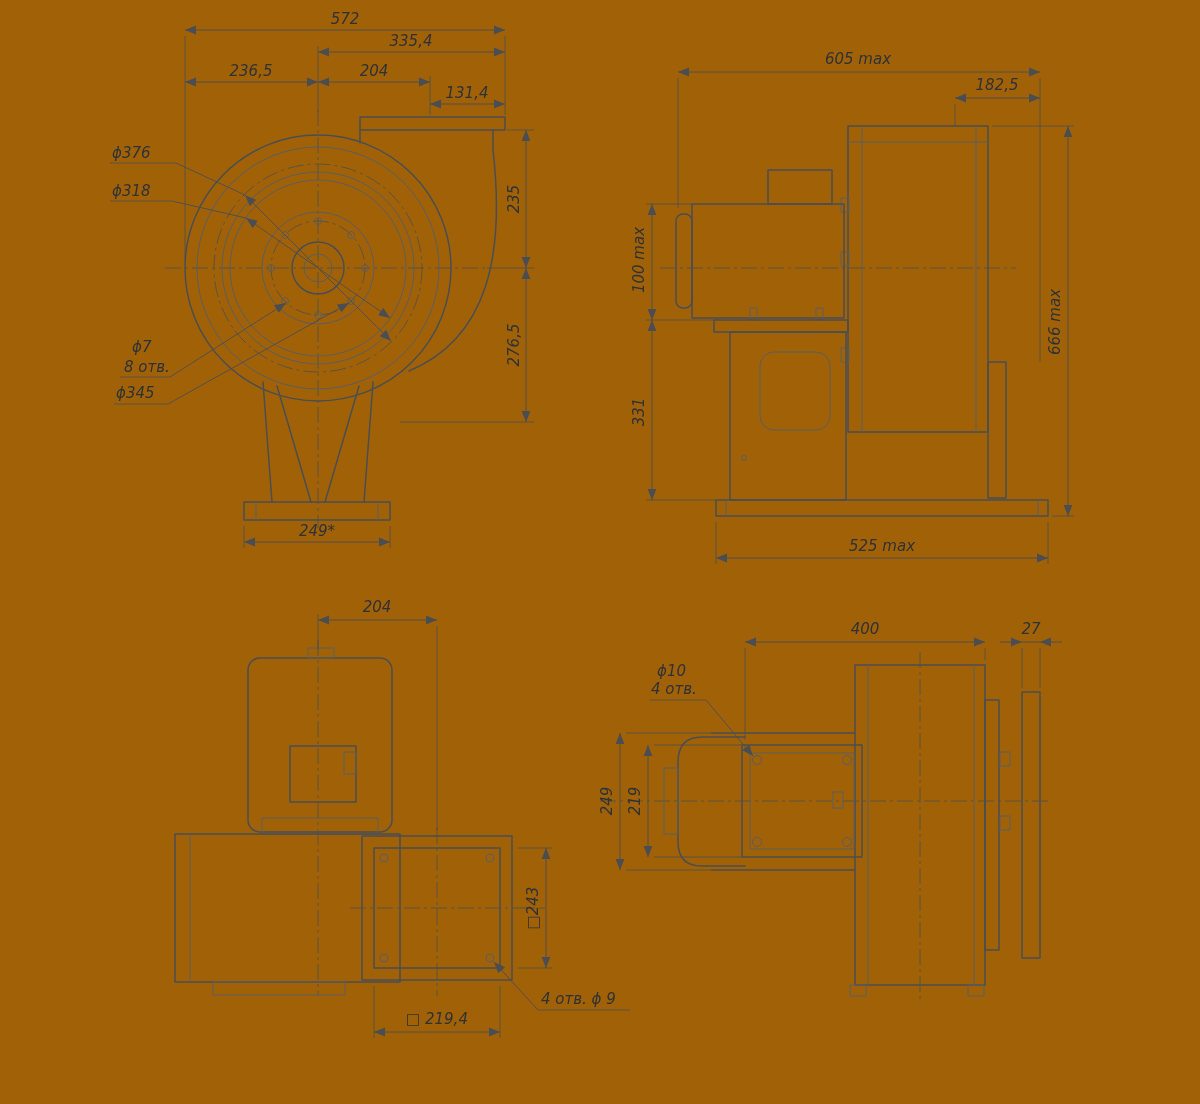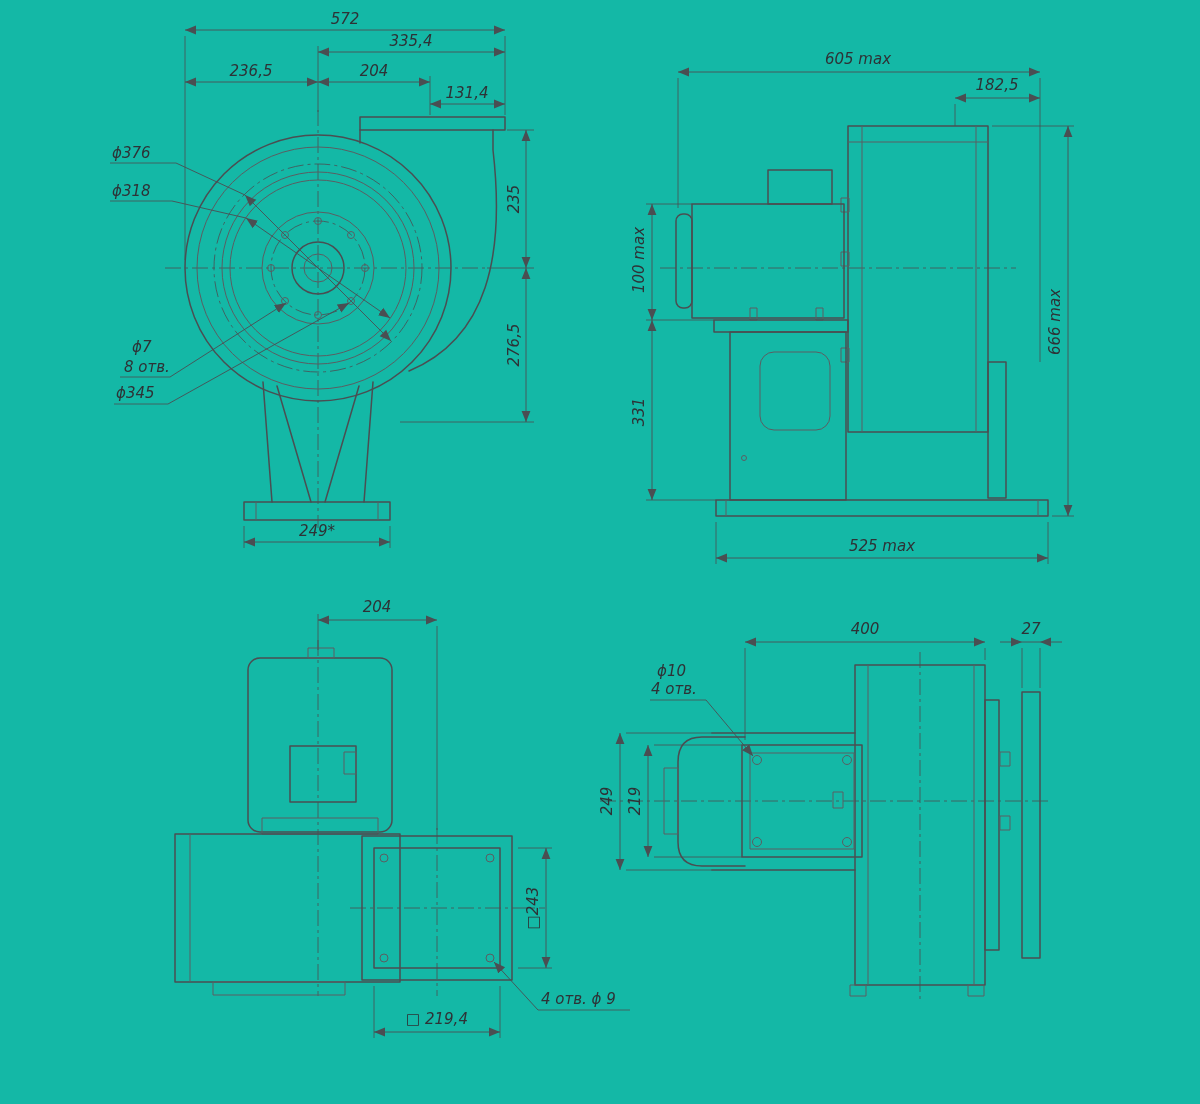--- a/index.html
+++ b/index.html
@@ -1,16 +1,16 @@
 <!DOCTYPE html>
 <html><head>
 <meta charset="utf-8">
 <style>
   html,body{margin:0;padding:0;background:#ffffff;}
-  .canvas{width:1200px;height:1104px;background:#14b8a6;position:relative;overflow:hidden;
+  .canvas{width:1200px;height:1104px;background:#a16207;position:relative;overflow:hidden;
           font-family:"DejaVu Sans",sans-serif;}
   svg{display:block;}
   .obj{stroke:#4a4e52;stroke-width:1.5;fill:none;stroke-linejoin:round;stroke-linecap:round;}
   .obj2{stroke:#5a5e62;stroke-width:1;fill:none;stroke-linejoin:round;}
   .dim{stroke:#4a4e52;stroke-width:0.9;fill:none;}
   .ext{stroke:#4a4e52;stroke-width:0.8;fill:none;}
   .cl{stroke:#4a4e52;stroke-width:0.8;fill:none;stroke-dasharray:16 4 3 4;}
   text.dt{font-style:italic;font-size:15px;font-family:"DejaVu Sans",sans-serif;fill:#2e3236;}
 </style>
 </head>

